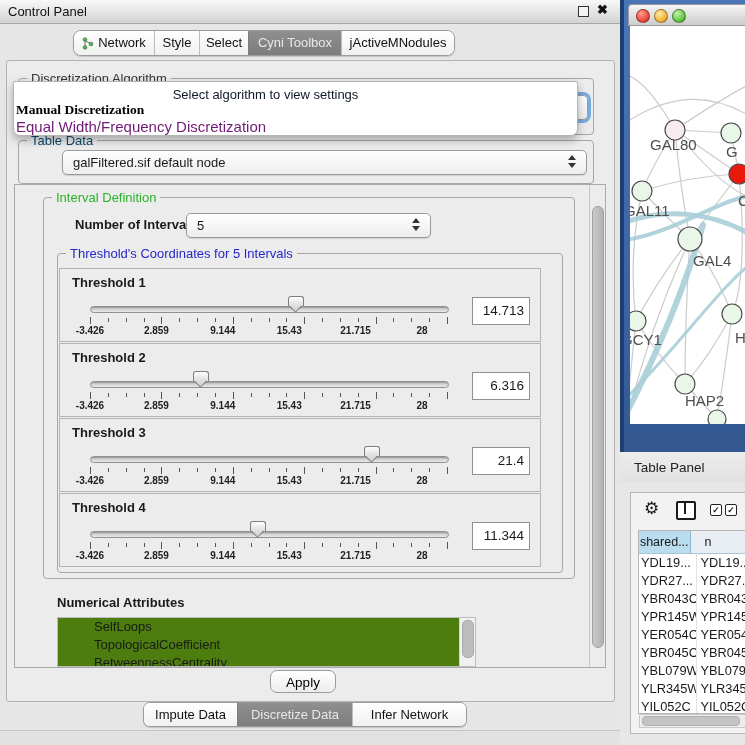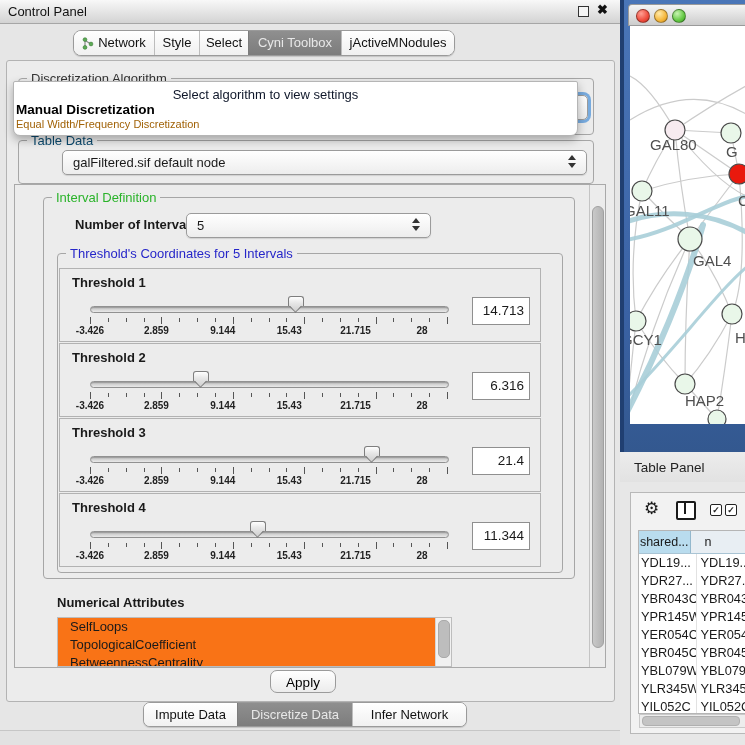--- a/index.html
+++ b/index.html
@@ -24,22 +24,22 @@
   .combo{background:linear-gradient(180deg,#ffffff,#ededed);border:1px solid #9b9b9b;border-radius:5px;
     font-size:13px;box-shadow:0 1px 1px rgba(0,0,0,.12);}
   .combo .val{position:absolute;left:10px;top:4px;white-space:nowrap;}
   .stepper{position:absolute;right:8px;top:4px;width:10px;}
   .stepper .up{width:0;height:0;border-left:4px solid transparent;border-right:4px solid transparent;border-bottom:5px solid #333;margin-bottom:3px;}
   .stepper .dn{width:0;height:0;border-left:4px solid transparent;border-right:4px solid transparent;border-top:5px solid #333;}
   .focus-ring{box-shadow:0 0 0 3px rgba(100,160,220,.85);}
   .popup{left:13px;top:81px;width:563px;height:53px;background:#fff;border:1px solid #b5b5b5;
     border-radius:2px 2px 7px 7px;box-shadow:0 4px 10px rgba(0,0,0,.3);z-index:40;}
   .popup-hint{position:absolute;left:0;right:60px;top:5px;text-align:center;font-size:13px;color:#0f172a;}
-  .popup-opt1{position:absolute;left:2px;top:20px;font-size:13.5px;font-weight:bold;color:#000;white-space:nowrap;}
-  .popup-opt2{position:absolute;left:2px;top:36px;font-size:11px;color:#a16207;white-space:nowrap;}
+  .popup-opt1{position:absolute;left:2px;top:20px;font-size:13.5px;font-weight:bold;color:#000;white-space:nowrap;font-family:Liberation Serif, serif;}
+  .popup-opt2{position:absolute;left:2px;top:36px;font-size:15px;color:#701a75;white-space:nowrap;}
   .scrollpane{left:14px;top:184px;width:590px;height:482px;border:1px solid #a9a9a9;background:#ececec;overflow:hidden;}
   .vsb{position:absolute;left:574px;top:0;width:15px;height:482px;background:#ececec;border-left:1px solid #c4c4c4;}
   .vsb .thumb{position:absolute;left:2px;top:21px;width:10px;height:440px;border-radius:6px;
     background:linear-gradient(90deg,#c9c9c9,#b2b2b2);border:1px solid #a0a0a0;}
   .green-title{color:#2ab32a;}
   .blue-title{color:#2626c9;}
   .thr-box{position:absolute;left:44px;width:480px;height:72px;border:1px solid #b2b2b2;background:#ececec;}
   .thr-label{position:absolute;left:12px;top:6px;font-size:13px;font-weight:bold;}
   .track{position:absolute;left:30px;top:37px;width:357px;height:5px;border:1px solid #919191;border-radius:4px;
     background:linear-gradient(180deg,#b2b2b2,#d2d2d2 45%,#e9e9e9);box-shadow:inset 0 1px 1px rgba(0,0,0,.15);}
@@ -49,21 +49,21 @@
     background:linear-gradient(135deg,#efefef,#cfcfcf);border:1px solid #7e7e7e;border-top:none;border-left:none;
     transform:rotate(45deg);}
   .ticks{position:absolute;left:30px;top:48px;width:357px;height:8px;}
   .tick{position:absolute;top:0;width:1px;background:#555;}
   .tick.major{height:7px;}
   .tick.minor{height:4px;top:1px;}
   .tlabels{position:absolute;left:30px;top:56px;width:332px;height:12px;}
   .tlabel{position:absolute;transform:translateX(-50%);font-size:10px;font-weight:bold;color:#222;white-space:nowrap;}
   .vfield{position:absolute;left:412px;top:28px;width:51px;height:26px;background:#fff;border:1px solid #8f8f8f;
     font-size:13.5px;text-align:right;line-height:26px;padding-right:5px;}
-  .attr-list{position:absolute;background:#f97316;border:1px solid #bdbdbd;overflow:hidden;font-size:13px;}
+  .attr-list{position:absolute;background:#4d7c0f;border:1px solid #bdbdbd;overflow:hidden;font-size:13px;padding-left:24px;}
   .attr-item{padding:1px 4px 1px 12px;height:16px;line-height:15px;white-space:nowrap;}
   .list-vsb{position:absolute;right:0;top:0;width:15px;height:100%;background:#f1f1f1;border-left:1px solid #d5d5d5;}
   .list-vsb .thumb{position:absolute;left:2px;top:2px;width:10px;height:36px;border-radius:5px;background:#bdbdbd;border:1px solid #aaa;}
   .apply-btn{left:270px;top:670px;width:66px;height:23px;background:linear-gradient(180deg,#ffffff,#ececec);
     border:1px solid #9b9b9b;border-radius:7px;font-size:13.5px;text-align:center;line-height:22px;}
   .bot-tabs{left:143px;top:702px;height:23px;display:flex;border:1px solid #9a9a9a;border-radius:7px;overflow:hidden;
     background:#fff;box-shadow:0 1px 1px rgba(0,0,0,.15);z-index:5;}
   .bot-strip{left:0;top:730px;width:620px;height:15px;background:#e2e2e2;border-top:1px solid #c6c6c6;}
   
   .net-frame{left:620px;top:0;width:125px;height:452px;

